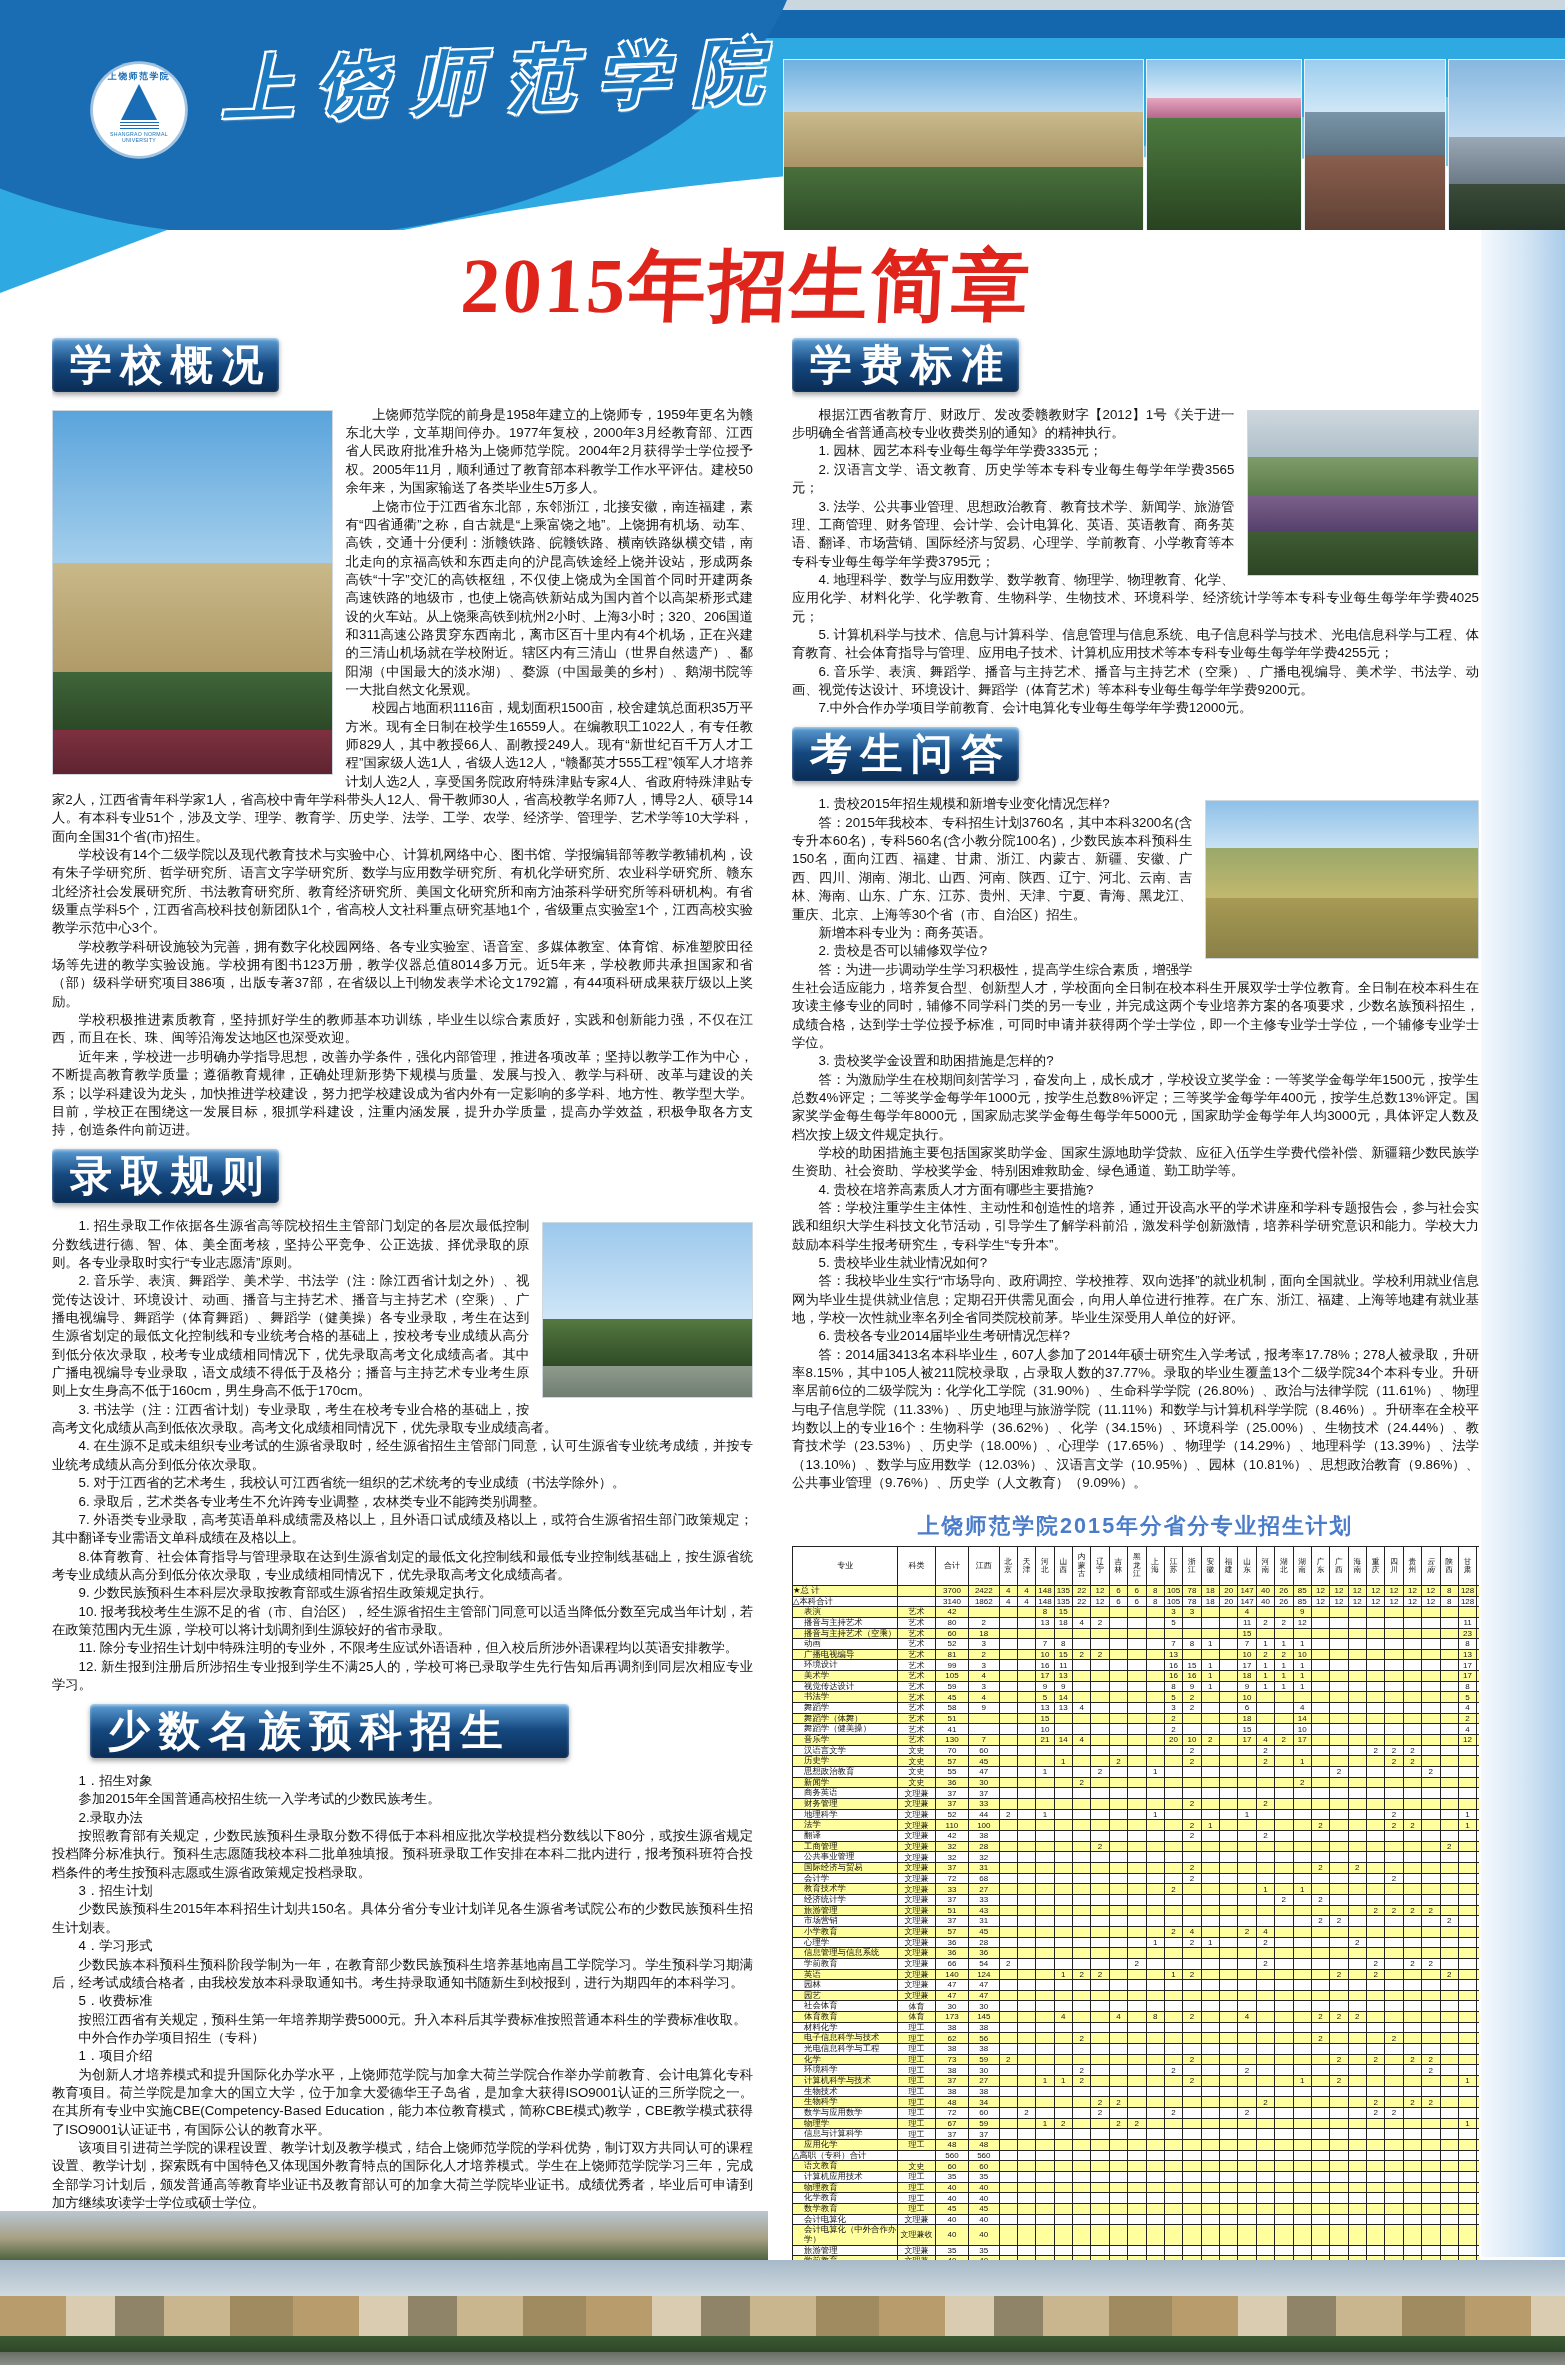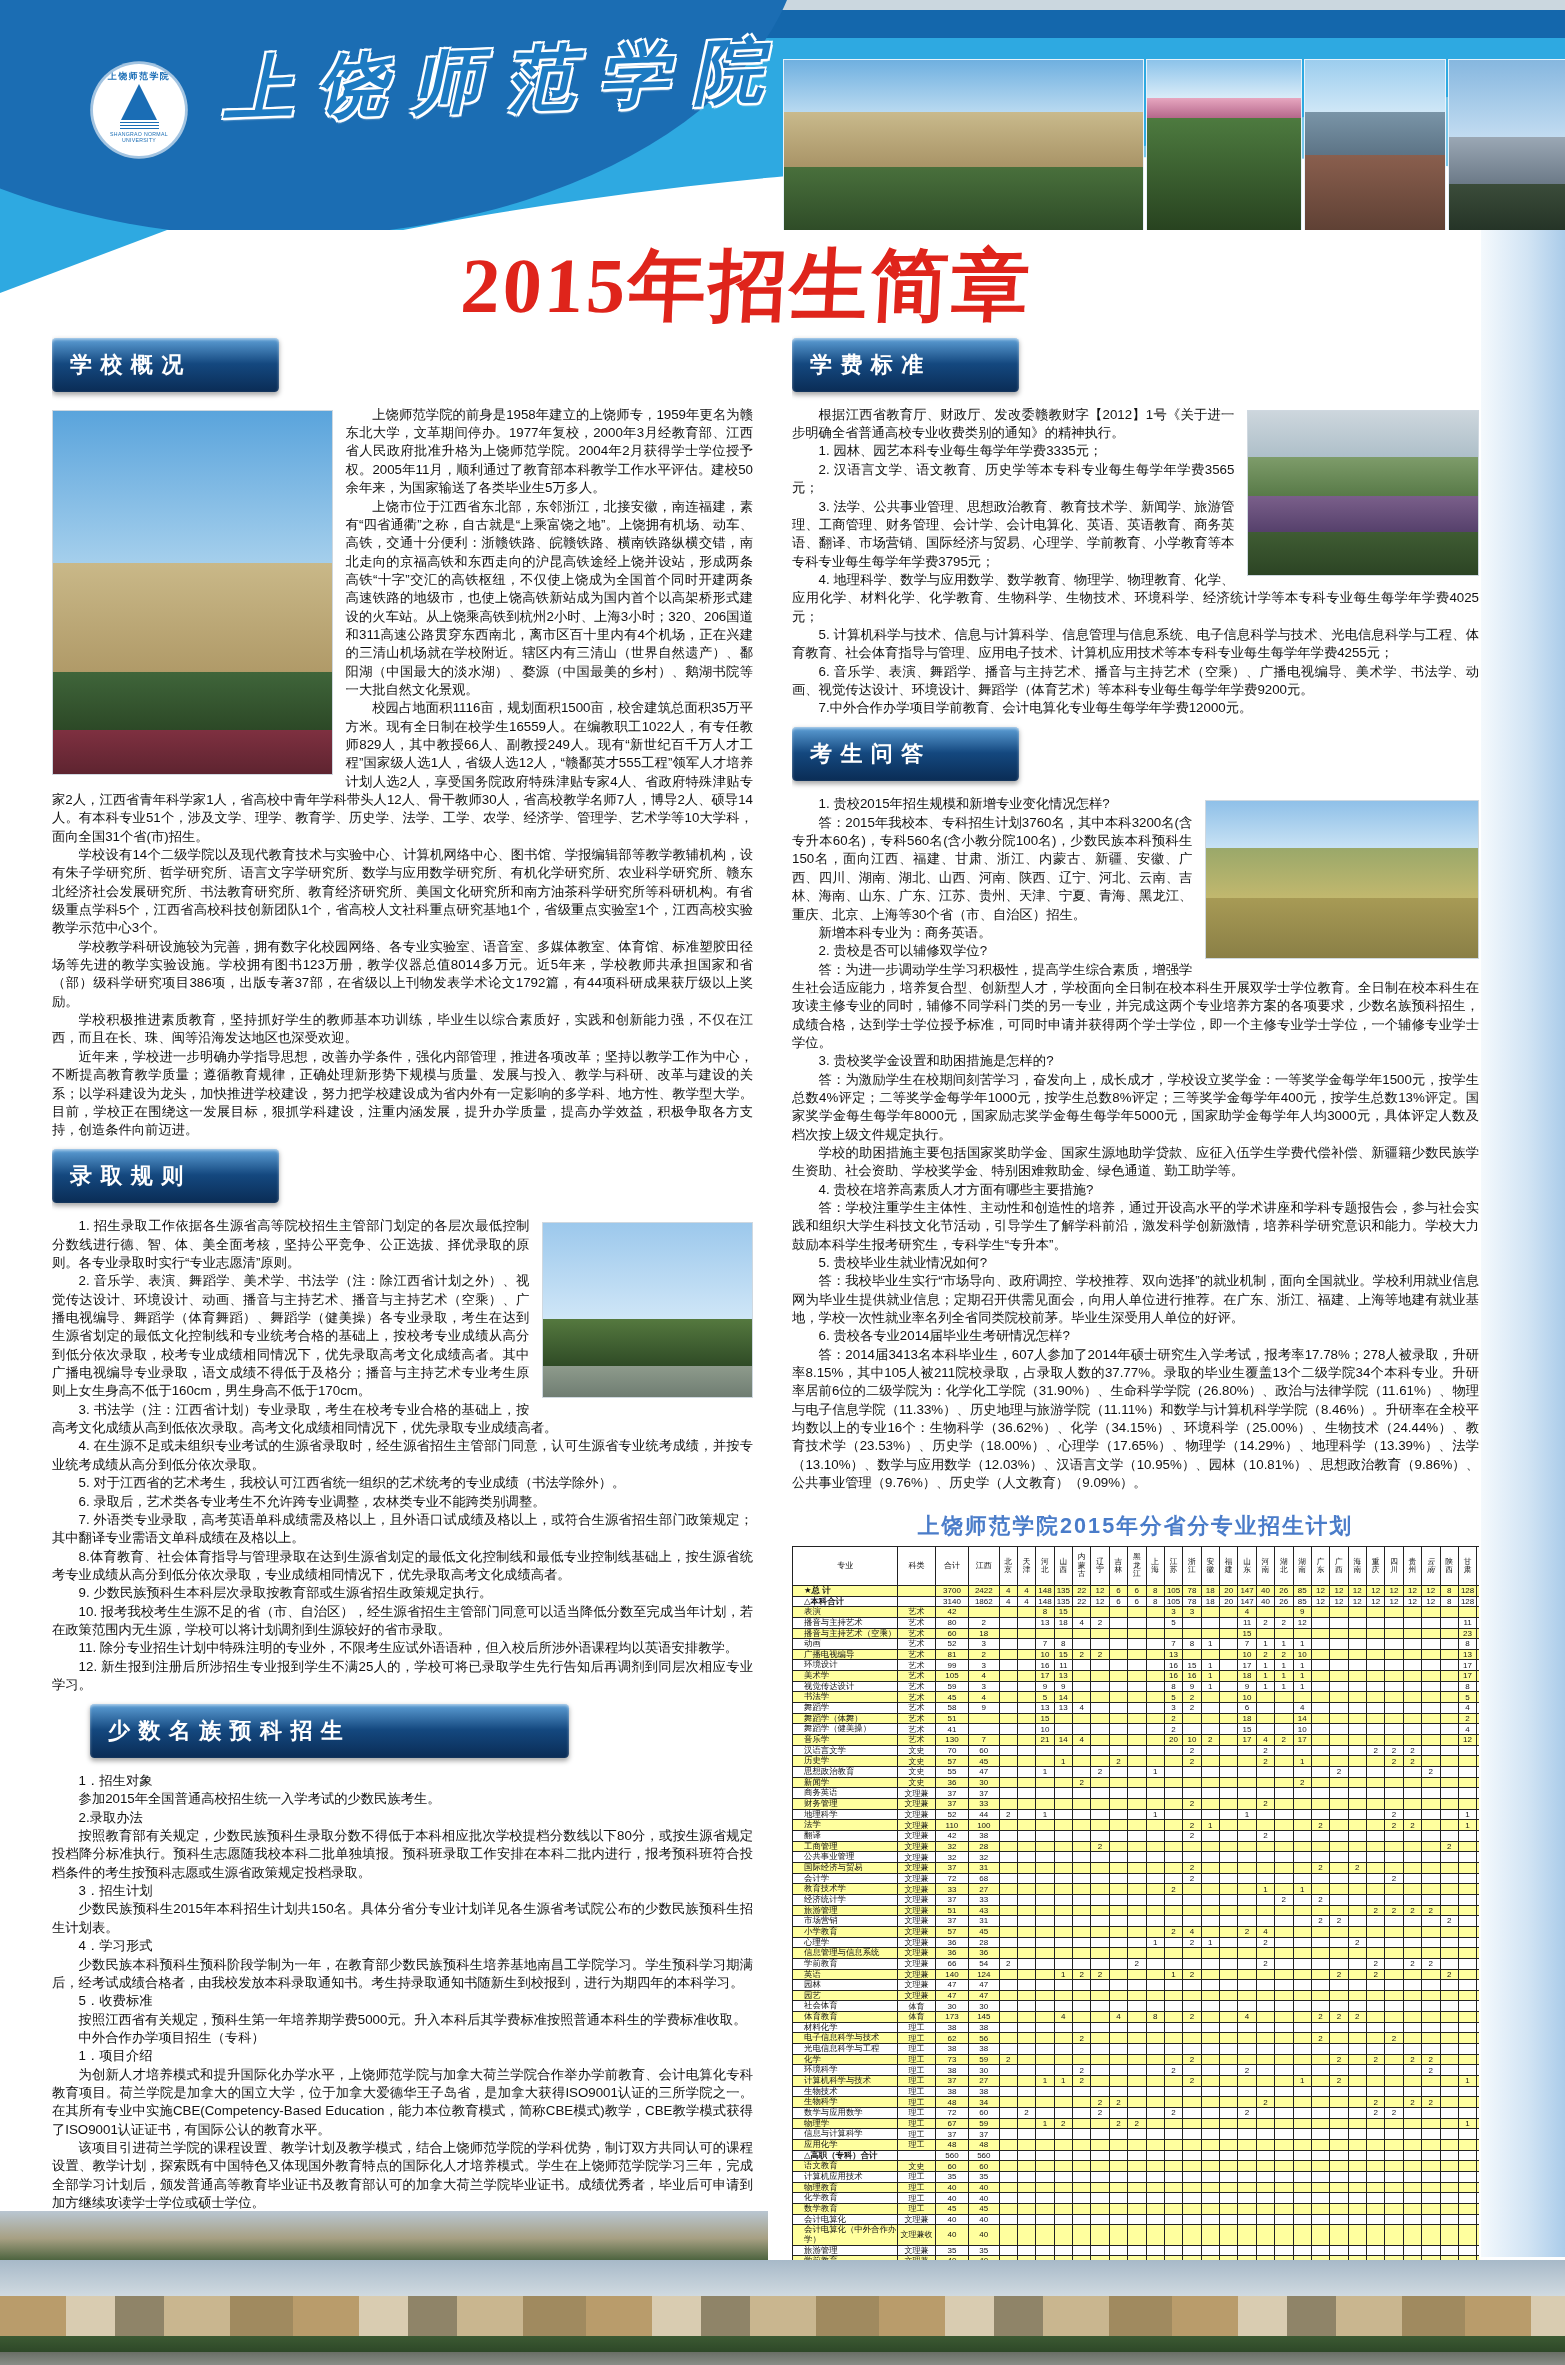--- a/index.html
+++ b/index.html
@@ -37,40 +37,40 @@
   .red-title{position:absolute;left:461px;top:4.2px;font-size:78px;font-weight:bold;color:#df241b;
         letter-spacing:2.8px;font-family:"Liberation Serif","DejaVu Serif",serif;transform:skewX(-3deg);white-space:nowrap;}
   
   .col-left{position:absolute;left:52px;top:335px;width:701px;height:1877px;overflow:hidden;
         font-size:13.3px;line-height:1.38;text-align:justify;}
   .col-right{position:absolute;left:792px;top:335px;width:687px;height:2027px;overflow:hidden;
         font-size:13.3px;line-height:1.38;text-align:justify;}
   .secbar{width:209px;height:54px;margin:2.8px 0 14px;border-radius:4.2px;padding-left:18px;
         background:linear-gradient(180deg,#5d9fd6 0%,#14487f 48%,#0a2c55 100%);
         box-shadow:0 2.8px 5.6px rgba(0,0,0,.35),inset 0 1.4px 2.8px rgba(255,255,255,.55);
-        display:flex;align-items:center;color:#fff;font-size:22px;font-weight:bold;letter-spacing:8.4px;}
+        display:flex;align-items:center;color:#fff;font-size:42px;font-weight:bold;letter-spacing:8.4px;}
   .secbar.wide{width:461px;margin-left:38px;}
   .paras p{margin:0;text-indent:2em;}
   .sec-body{margin-bottom:9.8px;}
   .fl{float:left;margin:4.2px 12.6px 5.6px 0;}
   .fr{float:right;margin:4.2px 0 5.6px 12.6px;}
   .ph{border:0.7px solid #cfd8e0;}
   .ph-campus{width:279px;height:363px;background:linear-gradient(180deg,#5aa4dc 0%,#a5cfec 42%,#c9b888 42%,#b09a68 72%,#3f653a 72%,#2c4826 88%,#7e3040 88%,#5e2430 100%);}
   .ph-statue{width:209px;height:174px;background:linear-gradient(180deg,#9cc8ec 0%,#cfe6f7 55%,#55793f 55%,#2f4b26 82%,#8e9b8c 82%,#6f7d72 100%);}
   .ph-garden{width:230px;height:164px;background:linear-gradient(180deg,#cdd6dd 0%,#aebfc9 28%,#7e9c6a 28%,#587a48 52%,#7a5f8a 52%,#55406b 74%,#3f5c33 74%,#2c4424 100%);}
   .ph-stone{width:272px;height:157px;background:linear-gradient(180deg,#8fc0e8 0%,#c8e2f4 30%,#9aa86a 30%,#c2b86e 62%,#a79a55 62%,#8a7f46 100%);}
   
   .plan-title{margin:18px 0 5.6px;text-align:center;color:#4a7cc9;font-size:21.6px;font-weight:bold;letter-spacing:2.1px;}
   #plan-table{border-collapse:collapse;table-layout:fixed;width:685px;}
   #plan-table th,#plan-table td{border:0.7px solid #222;text-align:center;font-size:8px;padding:0 0.7px;line-height:1.15;}
   #plan-table th{height:38px;vertical-align:middle;font-weight:normal;background:#fff;}
   #plan-table .v{display:inline-block;width:9px;word-break:break-all;line-height:1.08;font-size:7.7px;}
   #plan-table tbody tr:nth-child(odd){background:#ffff9e;}
   #plan-table td.name{text-align:left;padding-left:11px;font-size:8.4px;}
-  #plan-table td.name.sum{padding-left:11px;font-weight:bold;}
+  #plan-table td.name.sum{padding-left:0;font-weight:normal;}
   .plan-note{margin-top:7px;font-size:19.5px;text-align:center;letter-spacing:1.4px;}
   
   .right-strip{position:absolute;right:0;top:230px;width:85px;height:2027px;
         background:linear-gradient(90deg,#f4f9fd 0%,#d2e4f4 55%,#a9cbe9 100%);}
   .bottom-photo{position:absolute;left:0;top:2260px;width:1566px;height:106px;}
   .bp-sky{height:34%;background:linear-gradient(180deg,#a7b9c8,#d0dae1);}
   .bp-bldg{height:38%;background:repeating-linear-gradient(90deg,#b99c6b 0 66px,#d9ccb1 66px 115px,#8f8468 115px 164px,#c9b68f 164px 230px,#a08a5f 230px 293px);}
   .bp-green{height:28%;background:linear-gradient(180deg,#3c5a33 0%,#2d4727 55%,#6a6f66 55%,#8b9089 100%);}
   .bp-left{position:absolute;left:0;top:2211px;width:768px;height:50px;
         background:linear-gradient(180deg,#b9c6d2 0%,#a7a083 55%,#49613c 100%);}

